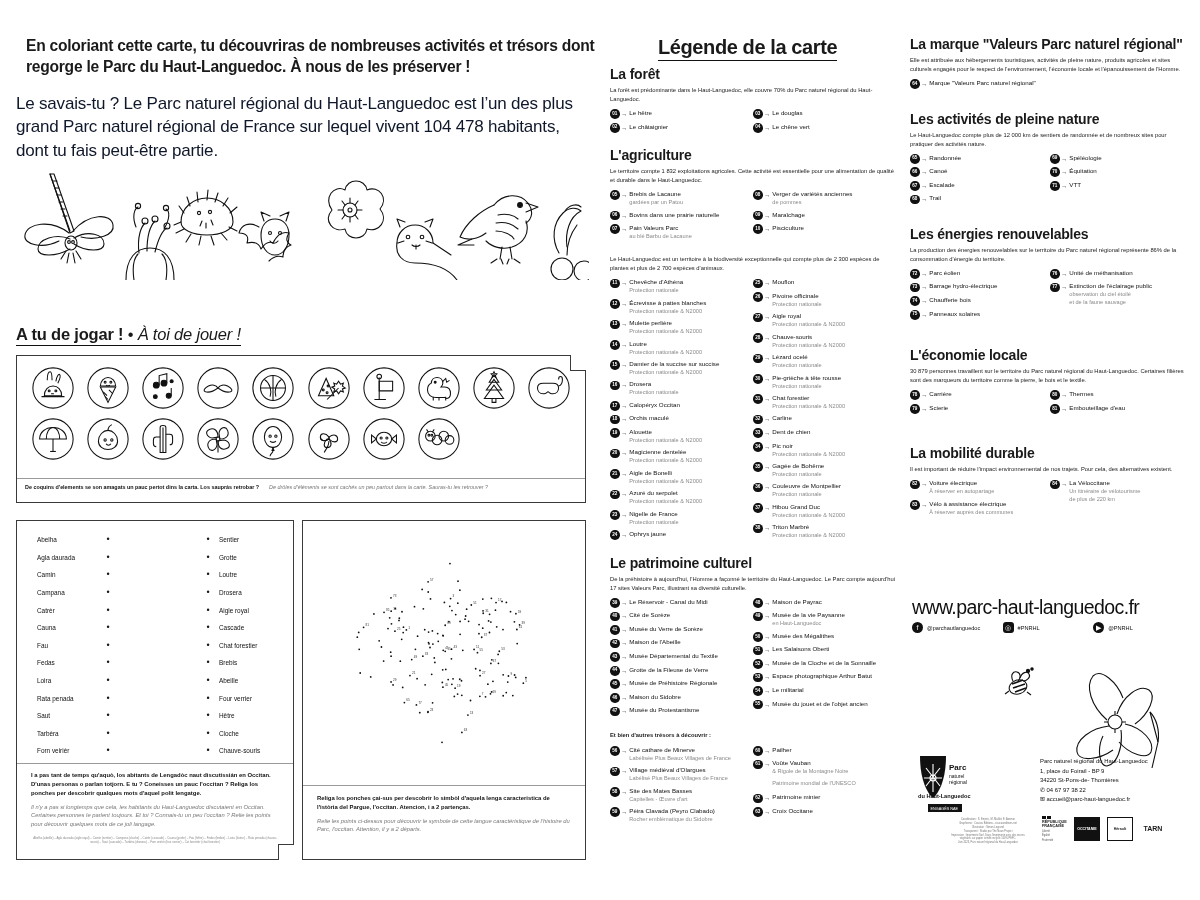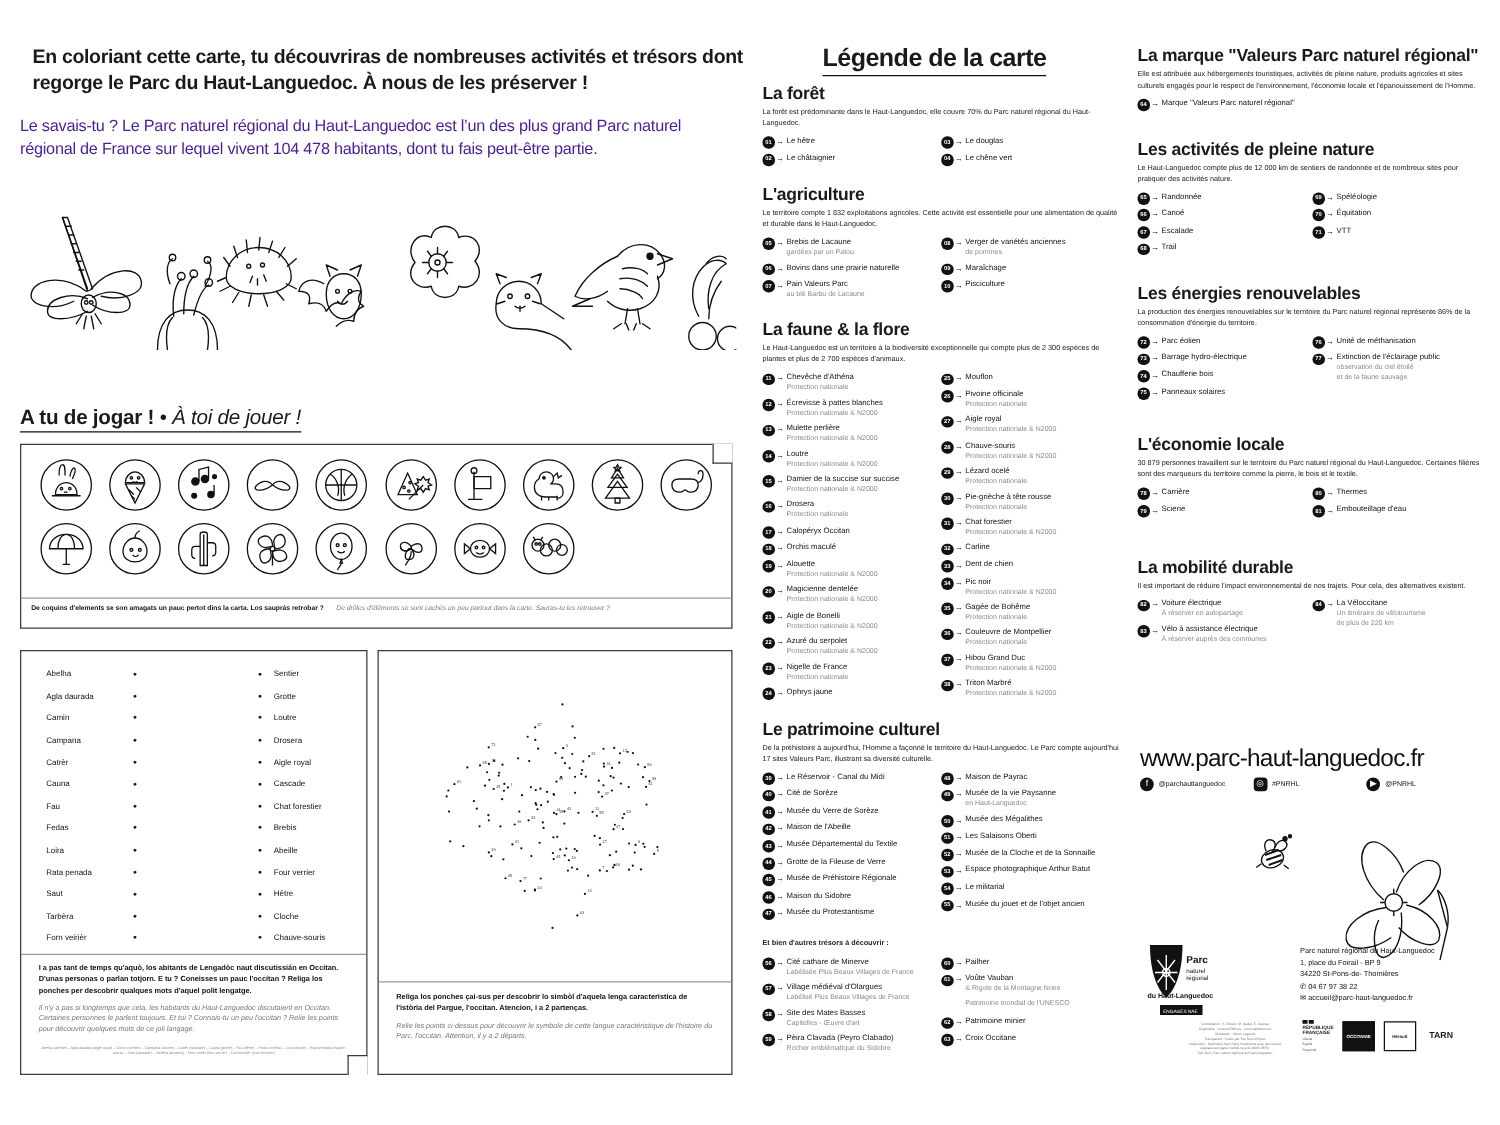--- a/index.html
+++ b/index.html
@@ -14,21 +14,21 @@
   .h2 { font-size: 14.5px; font-weight: 700; letter-spacing: -0.2px; margin-bottom: 4px; }
   .intro { font-size: 5.8px; line-height: 1.55; color: #222; margin-bottom: 5px; }
 
   
   #intro-bold {
     position: absolute; left: 26px; top: 36px; width: 570px;
     font-size: 15.6px; font-weight: 700; line-height: 1.32; letter-spacing: -0.25px;
   }
   #intro-light {
     position: absolute; left: 16px; top: 92px; width: 560px;
-    font-size: 13px; font-weight: 400; line-height: 1.38; color: #4c1d95;
+    font-size: 17px; font-weight: 400; line-height: 1.38; color: #0f172a;
     letter-spacing: -0.2px;
   }
 
   
   #illus-band { position: absolute; left: 14px; top: 165px; width: 575px; height: 115px; }
   #illus-band svg { width: 100%; height: 100%; }
 
   
   #game-title {
     position: absolute; left: 16px; top: 325px;
@@ -824,21 +824,20 @@
             </div>
             <div class="entry">
               <span class="badge">10</span>
               <span class="arrow">→</span>
               <span class="etext">Pisciculture</span>
             </div>
           </div>
         </div>
       </div>
       <div class="section">
-        <div class="h2">La faune &amp; la flore</div>
         <div class="intro">Le Haut-Languedoc est un territoire à la biodiversité exceptionnelle qui compte plus de 2 300 espèces de plantes et plus de 2 700 espèces d'animaux.</div>
         <div class="twocol">
           <div>
             <div class="entry">
               <span class="badge">11</span>
               <span class="arrow">→</span>
               <span class="etext">Chevêche d'Athéna<span class="esub">Protection nationale</span></span>
             </div>
             <div class="entry">
               <span class="badge">12</span>

